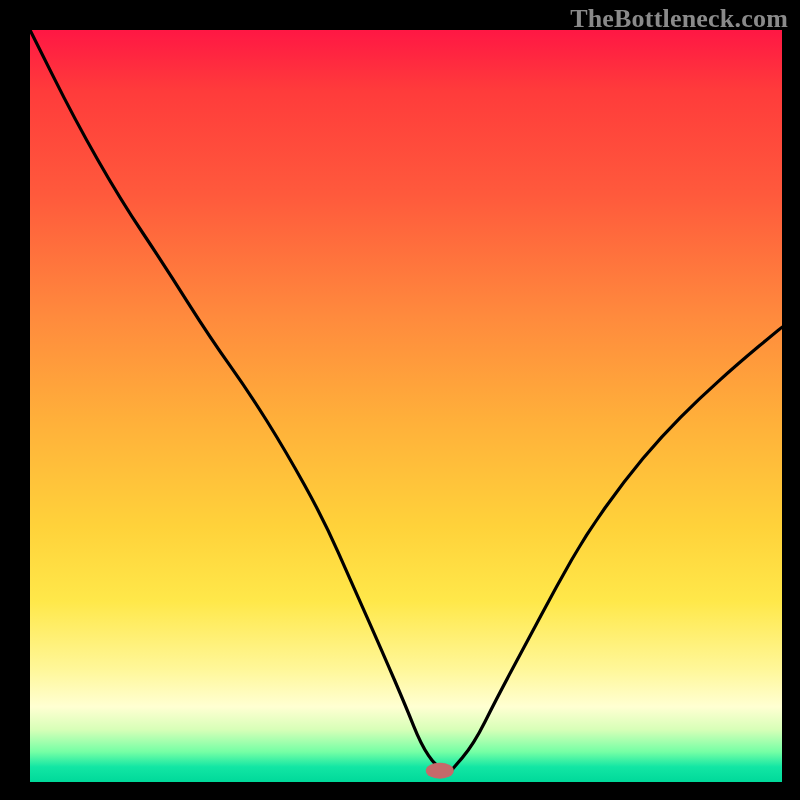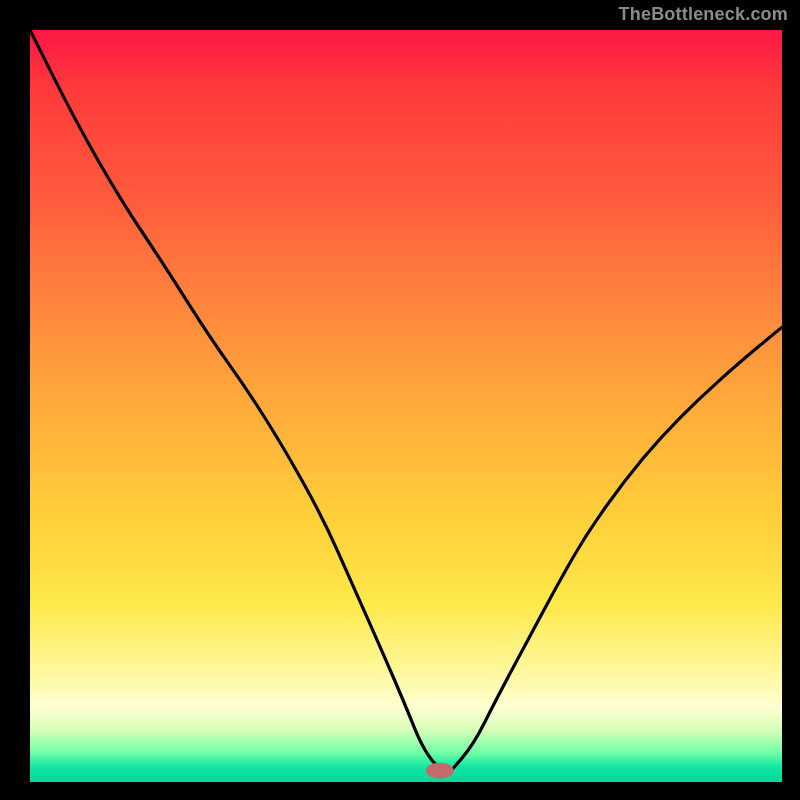--- a/index.html
+++ b/index.html
@@ -16,22 +16,22 @@
     top: 0;
     width: 800px;
     height: 800px;
     background: #000;
   }
   .watermark {
     position: absolute;
     top: 4px;
     right: 12px;
     color: #8a8a8a;
-    font-family: Liberation Sans, sans-serif;
-    font-size: 18px;
+    font-family: Liberation Serif, serif;
+    font-size: 26px;
     font-weight: 600;
     letter-spacing: 0.2px;
     user-select: none;
     margin-left: 14px;
   }
   .plot {
     position: absolute;
     left: 30px;
     top: 30px;
     width: 752px;

